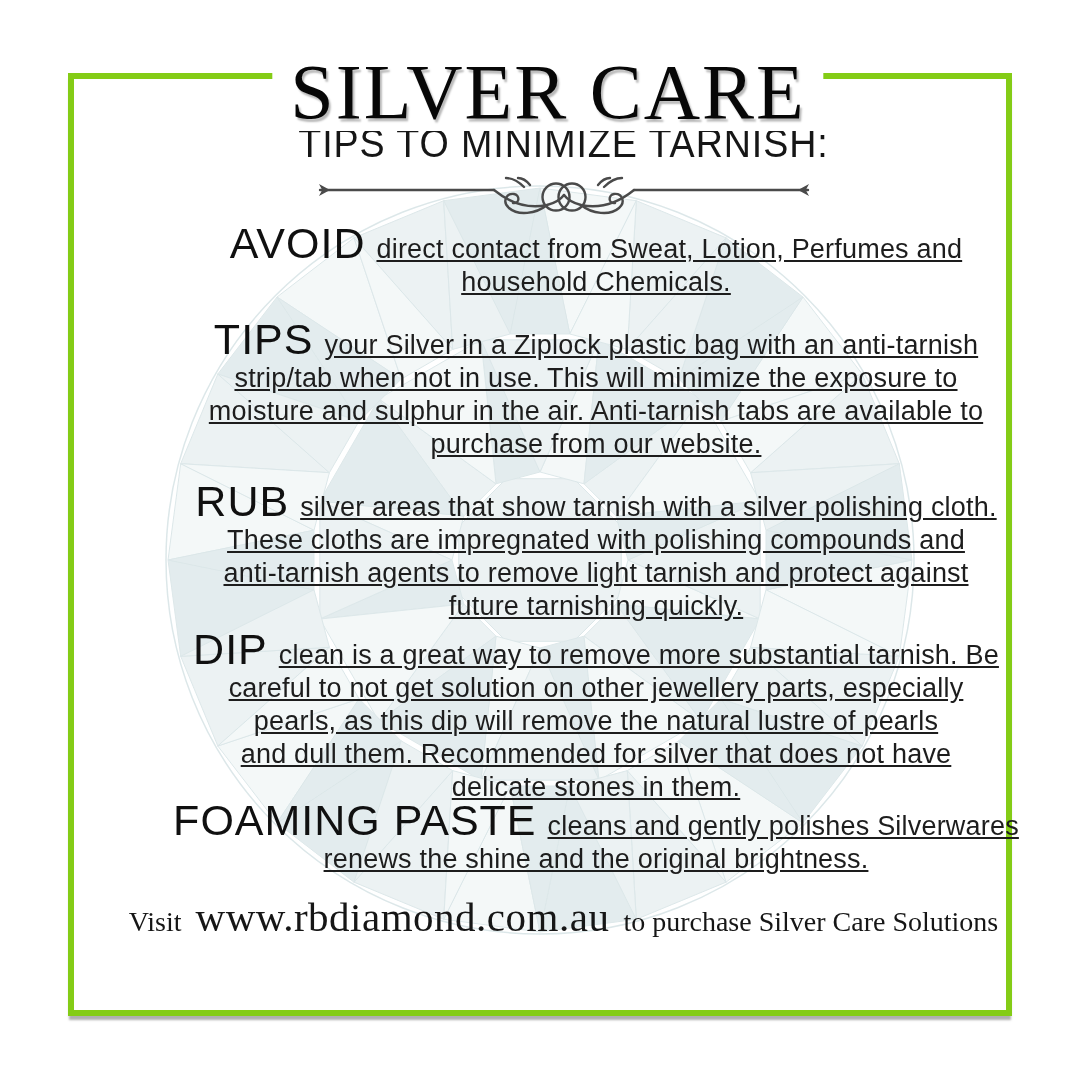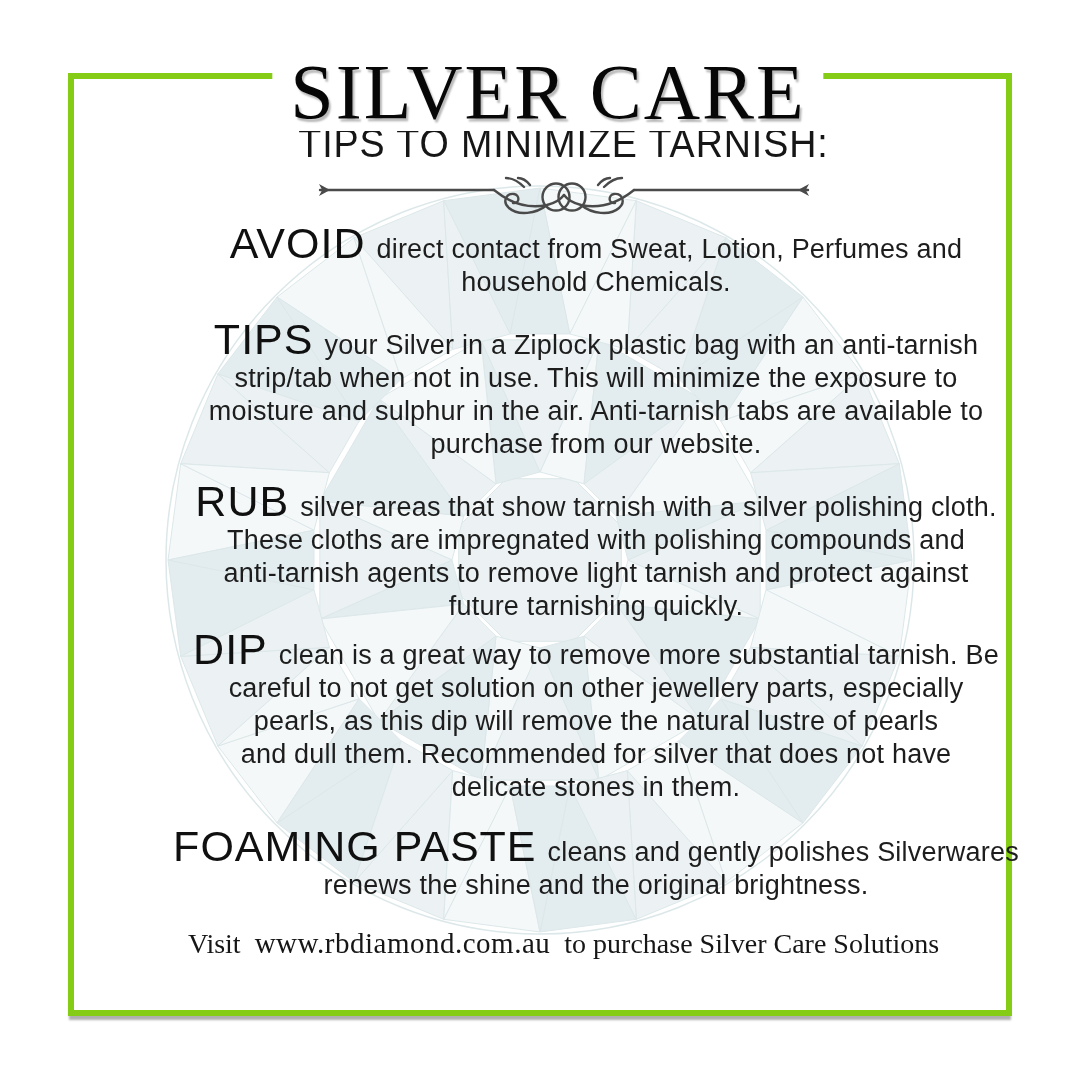--- a/index.html
+++ b/index.html
@@ -32,28 +32,28 @@
     margin:44px 0 0;text-align:center;
     font-size:40px;font-weight:400;letter-spacing:1px;line-height:1;
     color:#161616;transform:scaleX(.94);transform-origin:center;
   }
   .divider{display:block;margin:12px auto 0;}
   .tip{
     margin:0 auto;width:950px;text-align:center;
     font-size:27px;line-height:33px;color:#1d1d1d;
   }
   .tip .lead{font-size:43px;letter-spacing:1px;margin-right:11px;color:#101010;}
-  .tip .tbody{white-space:pre-line;letter-spacing:.2px;}
-  .mt6{margin-top:6px;}.mt10{margin-top:10px;}.mt24{margin-top:24px;}.mt26{margin-top:26px;}
+  .tip .tbody{white-space:pre-line;letter-spacing:.2px;text-decoration:underline;}
+  .mt6{margin-top:6px;}.mt10{margin-top:10px;}.mt24{margin-top:24px;}.mt26{}
   .footer{
     margin:20px 0 0;text-align:center;line-height:42px;
     font-family:"Liberation Serif",serif;color:#161616;
   }
   .f-small{font-size:28px;}
-  .f-url{font-size:29px;margin:0 10px;letter-spacing:.5px;}
+  .f-url{font-size:41px;margin:0 10px;letter-spacing:.5px;}
 </style>
 </head>
 <body>
 
 <div>
 
   <svg class="watermark" viewBox="0 0 780 780">
       <polygon points="471.3,423.7 423.7,471.3 356.3,471.3 308.7,423.7 308.7,356.3 356.3,308.7 423.7,308.7 471.3,356.3" fill="#eaf1f2" stroke="#d9e5e7" stroke-width="1"></polygon>
       <polygon points="478.0,390.0 466.2,434.0 610.2,449.0" fill="#f3f8f8" stroke="#d9e5e7" stroke-width="1"></polygon>
       <polygon points="610.2,449.0 610.2,331.0 478.0,390.0" fill="#eaf1f2" stroke="#d9e5e7" stroke-width="1"></polygon>

